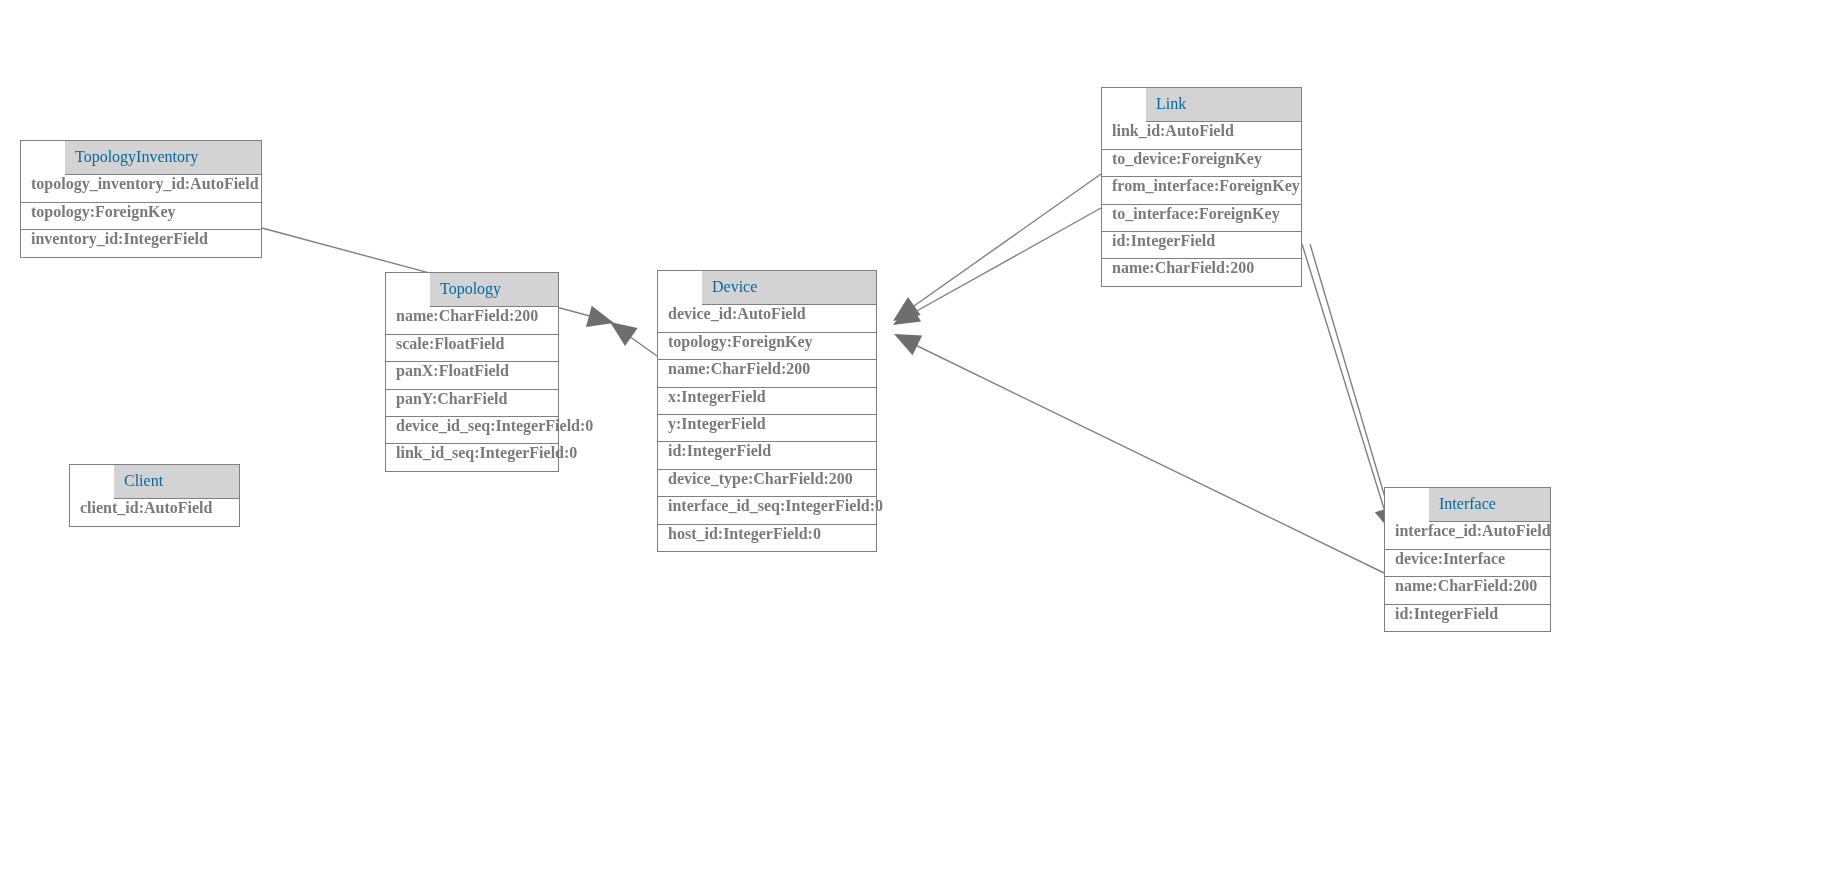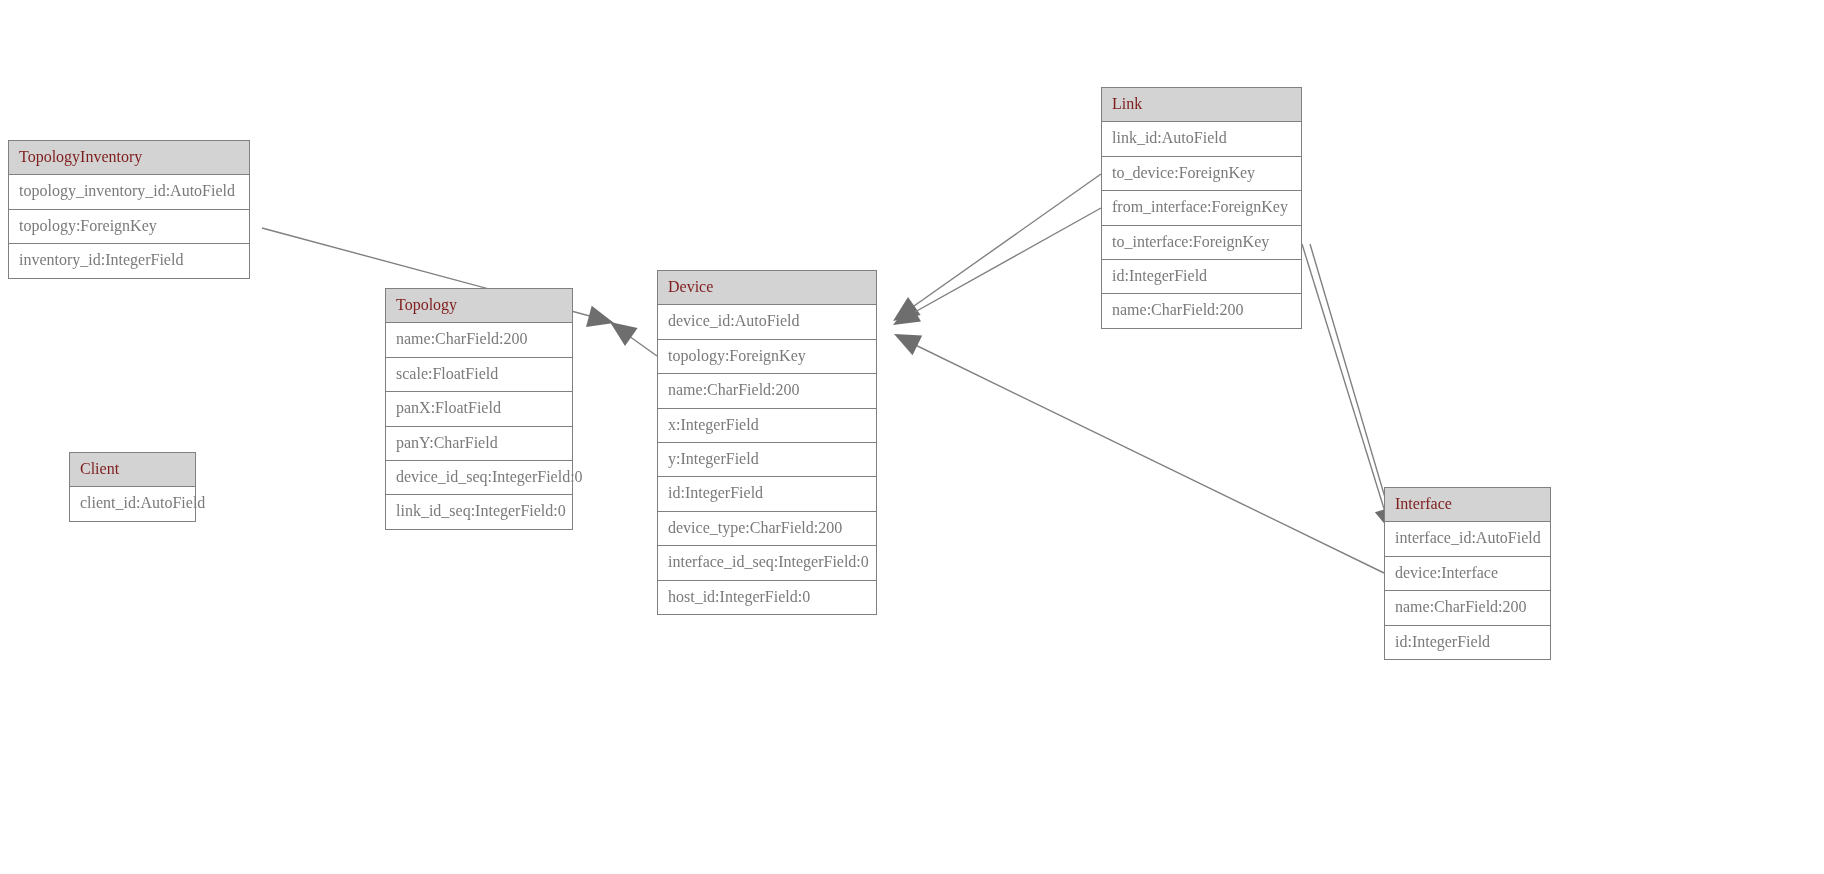--- a/index.html
+++ b/index.html
@@ -2,26 +2,26 @@
 <html><head>
 <meta charset="utf-8">
 <title>Entity Relationship Diagram</title>
 <style>
   html,body{margin:0;padding:0;background:#ffffff;}
   body{width:1824px;height:874px;position:relative;overflow:hidden;
        font-family:"Liberation Serif","DejaVu Serif",serif;}
   #canvas{position:absolute;inset:0;width:1824px;height:874px;}
   #edges{position:absolute;left:0;top:0;width:1824px;height:874px;pointer-events:none;}
   .entity{position:absolute;border:1.5px solid #808080;background:#ffffff;box-sizing:border-box;}
-  .entity-header{background:#d3d3d3;color:#7f1d1d;font-size:16px;
+  .entity-header{background:#d3d3d3;color:#0369a1;font-size:16px;
        padding:7px 8px 8px 10px;border-bottom:1.5px solid #808080;
-       box-sizing:border-box;white-space:nowrap;line-height:1.15;}
-  .field{color:#7a7a7a;font-size:16px;padding:7px 10px 8px 10px;
+       box-sizing:border-box;white-space:nowrap;line-height:1.15;margin-left:44px;}
+  .field{color:#7a7a7a;font-size:16px;padding:0 10px 8px 10px;
        border-bottom:1.5px solid #808080;box-sizing:border-box;
-       white-space:nowrap;line-height:1.15;}
+       white-space:nowrap;line-height:1.15;font-weight:bold;}
   .field:last-child{border-bottom:none;}
 </style>
 </head>
 <body>
 
 <div id="canvas">
 
   <svg id="edges" viewBox="0 0 1824 874" xmlns="http://www.w3.org/2000/svg">
       <g>
         <path d="M262,228 L612,322" stroke="#808080" stroke-width="1.4" fill="none"></path>
@@ -47,31 +47,31 @@
         <path d="M1302,244 L1390,528" stroke="#808080" stroke-width="1.4" fill="none"></path>
         <path d="M0,0 L-26,-11 L-26,11 Z" fill="#6e6e6e" stroke="none" transform="translate(1393,534) rotate(73)"></path>
       </g>
       <g>
         <path d="M1310,244 L1394,528" stroke="#808080" stroke-width="1.4" fill="none"></path>
         <path d="M0,0 L-26,-11 L-26,11 Z" fill="#6e6e6e" stroke="none" transform="translate(1396,534) rotate(74)"></path>
       </g>
     </svg>
 
   <div id="entity-layer">
-      <div class="entity" style="left: 8px; top: 140px; width: 242px;">
+      <div class="entity" style="left: 20px; top: 140px; width: 242px;">
         <div class="entity-header">TopologyInventory</div>
         <div class="field">topology_inventory_id:AutoField</div>
         <div class="field">topology:ForeignKey</div>
         <div class="field">inventory_id:IntegerField</div>
       </div>
-      <div class="entity" style="left: 69px; top: 452px; width: 127px;">
+      <div class="entity" style="left: 69px; top: 464px; width: 171px;">
         <div class="entity-header">Client</div>
         <div class="field">client_id:AutoField</div>
       </div>
-      <div class="entity" style="left: 385px; top: 288px; width: 188px;">
+      <div class="entity" style="left: 385px; top: 272px; width: 174px;">
         <div class="entity-header">Topology</div>
         <div class="field">name:CharField:200</div>
         <div class="field">scale:FloatField</div>
         <div class="field">panX:FloatField</div>
         <div class="field">panY:CharField</div>
         <div class="field">device_id_seq:IntegerField:0</div>
         <div class="field">link_id_seq:IntegerField:0</div>
       </div>
       <div class="entity" style="left: 657px; top: 270px; width: 220px;">
         <div class="entity-header">Device</div>

